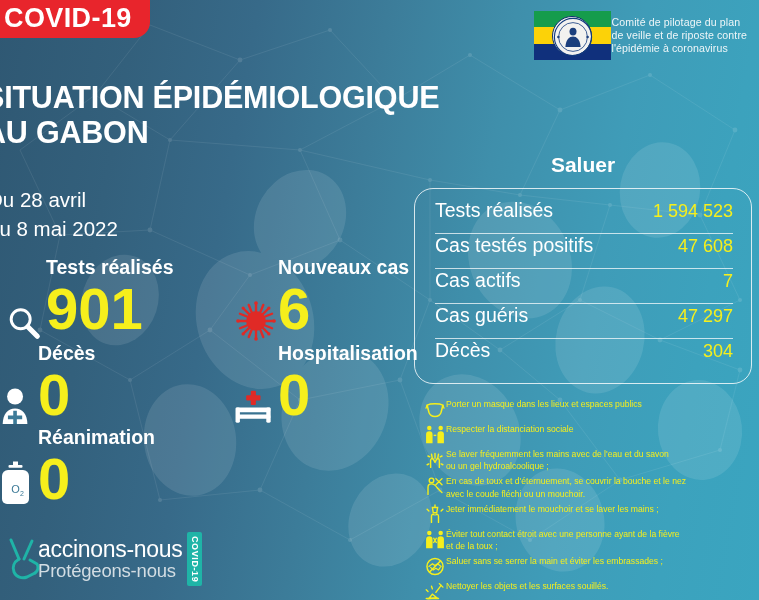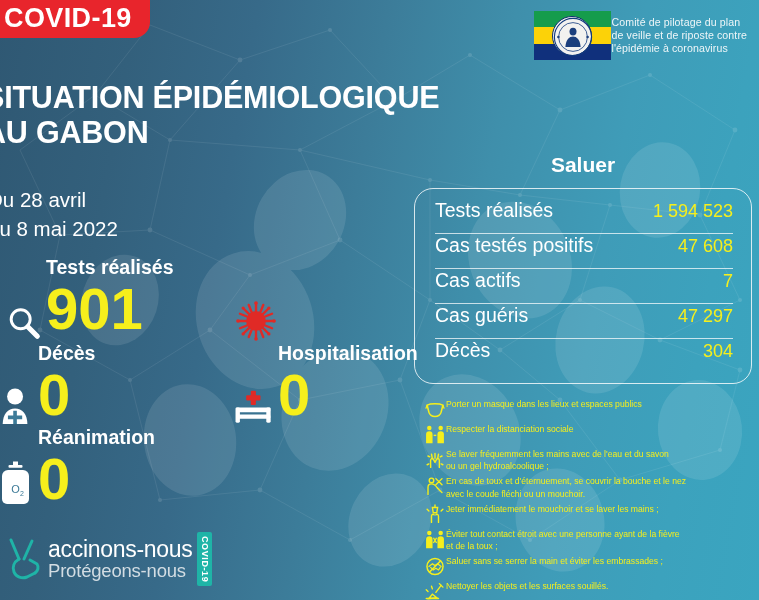--- a/index.html
+++ b/index.html
@@ -128,21 +128,20 @@
 
   
   #vax-logo {
     position:absolute; left:6px; top:532px;
     display:flex; align-items:center;
   }
   #vax-mark { width:36px; height:46px; margin-right:-4px; flex:none; }
   #vax-words {
     display:flex; flex-direction:column;
     line-height:1.04;
-    margin-left:10px;
   }
   #vax-line1 { color:#ffffff; font-size:23px; letter-spacing:-.3px; }
   #vax-line2 { color:#d3dde3; font-size:18.5px; letter-spacing:-.2px; }
   #vax-tag {
     margin-left:5px;
     background:#1fb4a7;
     color:#ffffff;
     font-size:9px;
     font-weight:bold;
     letter-spacing:.6px;
@@ -358,20 +357,24 @@
               <circle cx="22" cy="40.9" r="1.9"></circle>
             <circle cx="3.1" cy="22" r="1.9"></circle>
               <circle cx="40.9" cy="22" r="1.9"></circle>
             <circle cx="8.5" cy="8.5" r="1.7"></circle>
               <circle cx="35.5" cy="35.5" r="1.7"></circle>
             <circle cx="35.5" cy="8.5" r="1.7"></circle>
               <circle cx="8.5" cy="35.5" r="1.7"></circle>
           </g>
         </svg>
       </div>
+      <div class="stat-body">
+        <div class="stat-label">Nouveaux cas</div>
+        <div class="stat-value">6</div>
+      </div>
     </div>
 
     <div class="stat-cell col2">
       <div class="stat-icon">
         <svg viewBox="0 0 40 42" width="38" height="40">
           <circle cx="19" cy="11" r="8.4" fill="#fff"></circle>
           <path d="M6 40 C6 29.5 11.6 23.5 19 23.5 C26.4 23.5 32 29.5 32 40 Z" fill="#fff"></path>
           <path d="M19 26 V40 M11.5 33 H26.5" stroke="#3c7a97" stroke-width="3.8"></path>
         </svg>
       </div>

